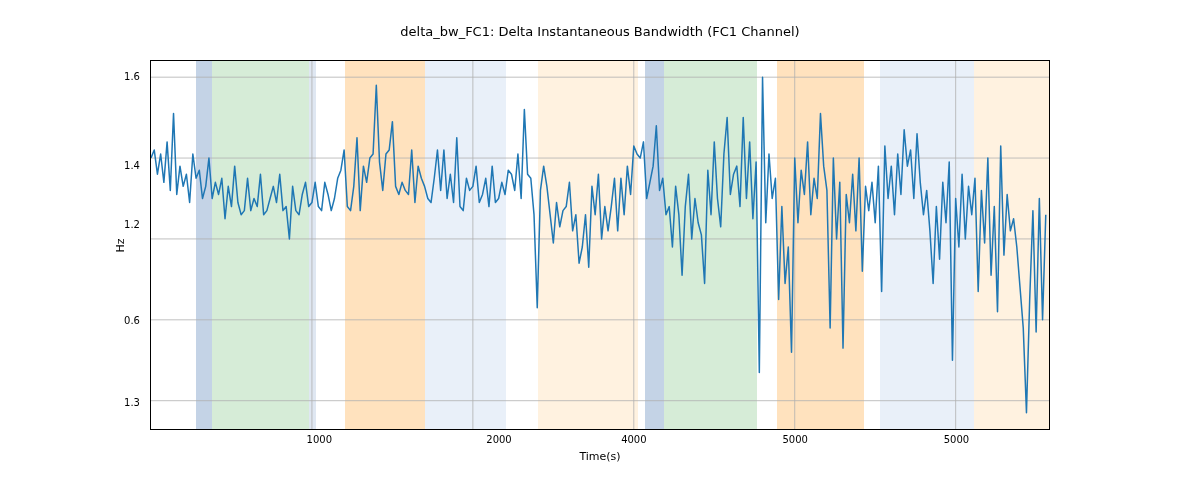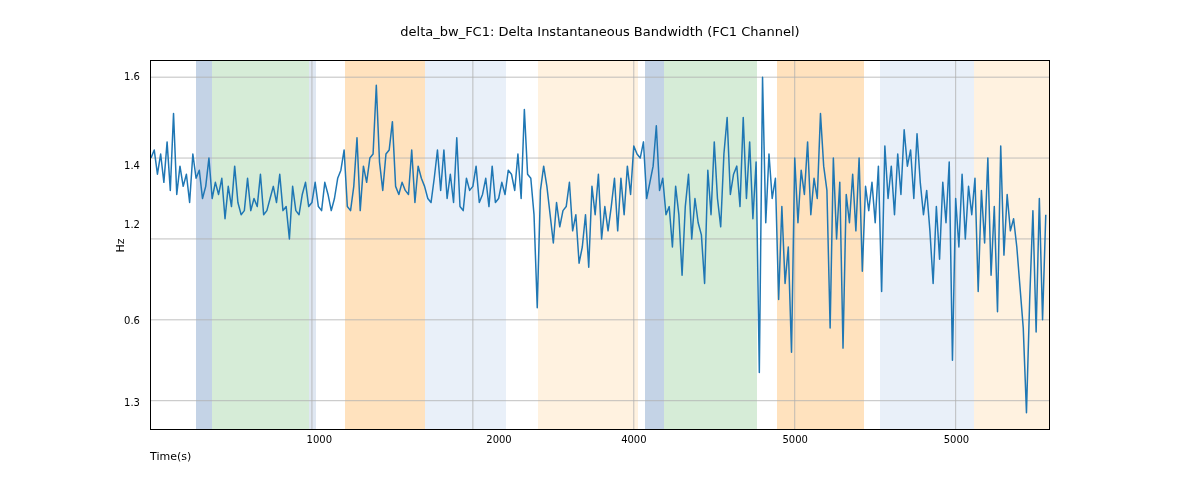--- a/index.html
+++ b/index.html
@@ -40,21 +40,21 @@
   }
   .grid line {
     stroke: #b0b0b0;
     stroke-width: 0.8;
   }
   .xlabel {
     position: absolute;
     left: 150px;
     width: 900px;
     top: 450px;
-    text-align: left;
+    text-align: center;
     font-size: 11px;
   }
   .ylabel {
     position: absolute;
     left: 112px;
     top: 60px;
     height: 370px;
     width: 16px;
     display: flex;
     align-items: center;

